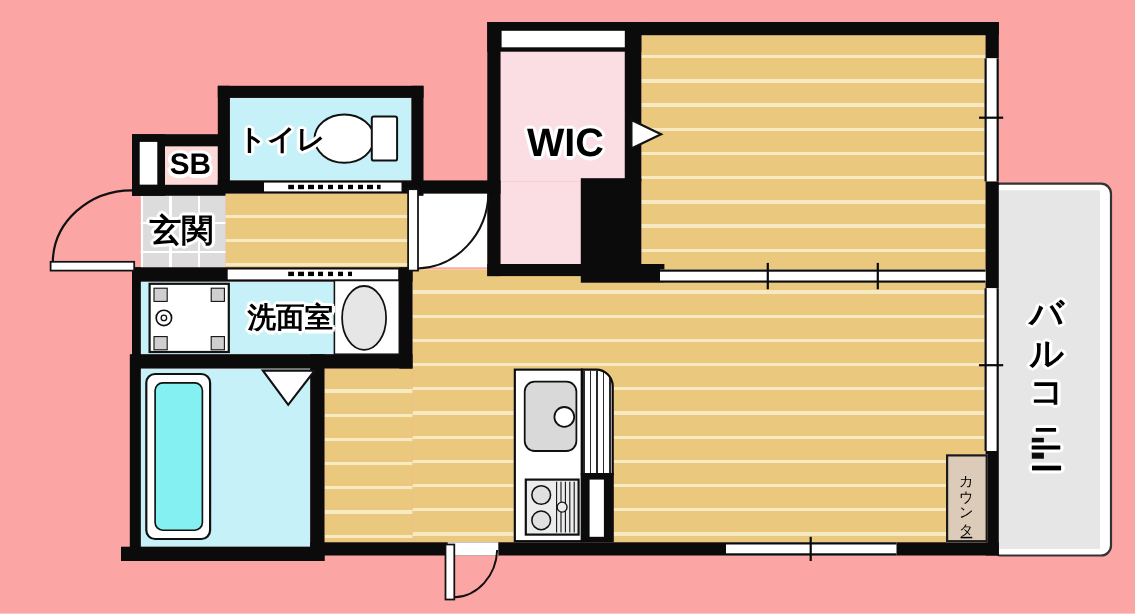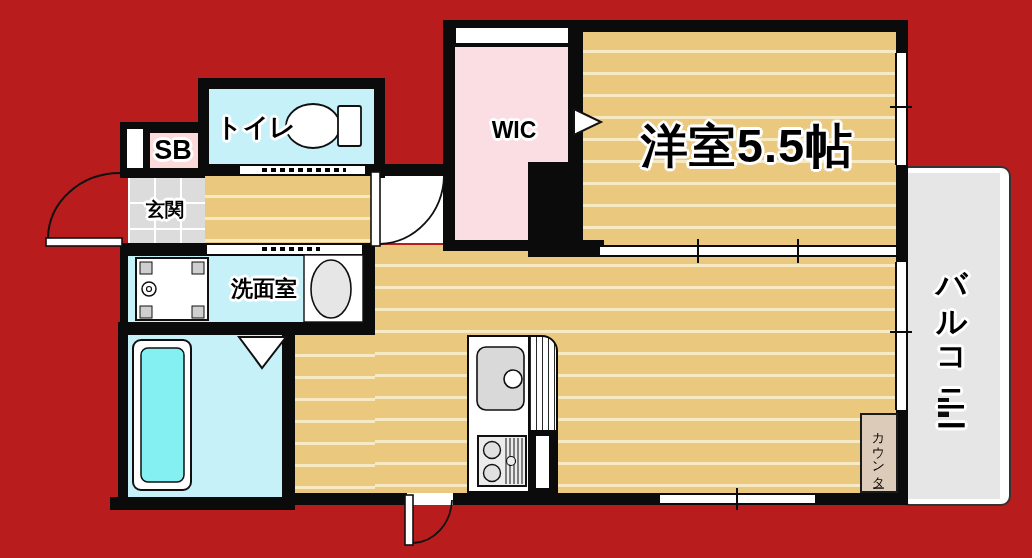--- a/index.html
+++ b/index.html
@@ -1,16 +1,16 @@
 <!DOCTYPE html>
 <html><head>
 <meta charset="utf-8">
 <style>
   html,body{margin:0;padding:0;background:#fff;}
-  #plan{position:relative;width:1032px;height:558px;background:#b91c1c;overflow:hidden;
+  #plan{position:relative;width:1032px;height:558px;background:#fca5a5;overflow:hidden;
         font-family:"Liberation Sans","DejaVu Sans",sans-serif;}
   .wall{position:absolute;background:#0b0b0b;box-sizing:border-box;}
   .floor-wood{position:absolute;box-sizing:border-box;background-color:#eac87e;
      background-image:repeating-linear-gradient(to bottom,transparent 0 19px,#f7e9c2 19px 22px);}
   .floor-wet{position:absolute;box-sizing:border-box;background:#c6f1f8;}
   .floor-pink{position:absolute;box-sizing:border-box;background:#fadee3;}
   .floor-sb{position:absolute;box-sizing:border-box;background:#fcdada;}
   .floor-tile{position:absolute;box-sizing:border-box;background-color:#dcdcdc;
      background-image:repeating-linear-gradient(to right,#fff 0 2px,transparent 2px 26px),
                       repeating-linear-gradient(to bottom,#fff 0 2px,transparent 2px 26px);}
@@ -163,20 +163,19 @@
       <circle cx="511" cy="461" r="4.5" fill="#ececec" stroke="#111" stroke-width="1.2"></circle>
     </g>
     <g>
       <rect x="405" y="495" width="8" height="50" fill="#fff" stroke="#111" stroke-width="1.6"></rect>
       <path d="M413,543 A40,45 0 0 0 452,500" fill="none" stroke="#111" stroke-width="1.8"></path>
     </g>
   </svg>
 
   <div class="lbl" style="left:256px;top:127px;font-size:26px;">トイレ</div>
   <div class="lbl" style="left:173px;top:150px;font-size:27px;">SB</div>
-  <div class="lbl" style="left:165px;top:210px;font-size:19px;">玄関</div>
-  <div class="lbl" style="left:264px;top:289px;font-size:22px;">洗面室</div>
-  <div class="lbl" style="left:514px;top:130px;font-size:23px;">WIC</div>
-  <div class="lbl" style="left:747px;top:146px;font-size:47px;letter-spacing:1px;">洋室5.5帖</div>
+  <div class="lbl" style="left:165px;top:210px;font-size:29px;">玄関</div>
+  <div class="lbl" style="left:264px;top:289px;font-size:26px;">洗面室</div>
+  <div class="lbl" style="left:514px;top:130px;font-size:36px;">WIC</div>
   <div class="lbl lbl-v" style="left:951px;top:332px;font-size:31px;letter-spacing:5px;">バルコニー</div>
   <div class="lbl lbl-v" style="left:878px;top:452px;font-size:13px;font-weight:normal;text-shadow:none;">カウンター</div>
 
 </div>
 
 </body></html>

